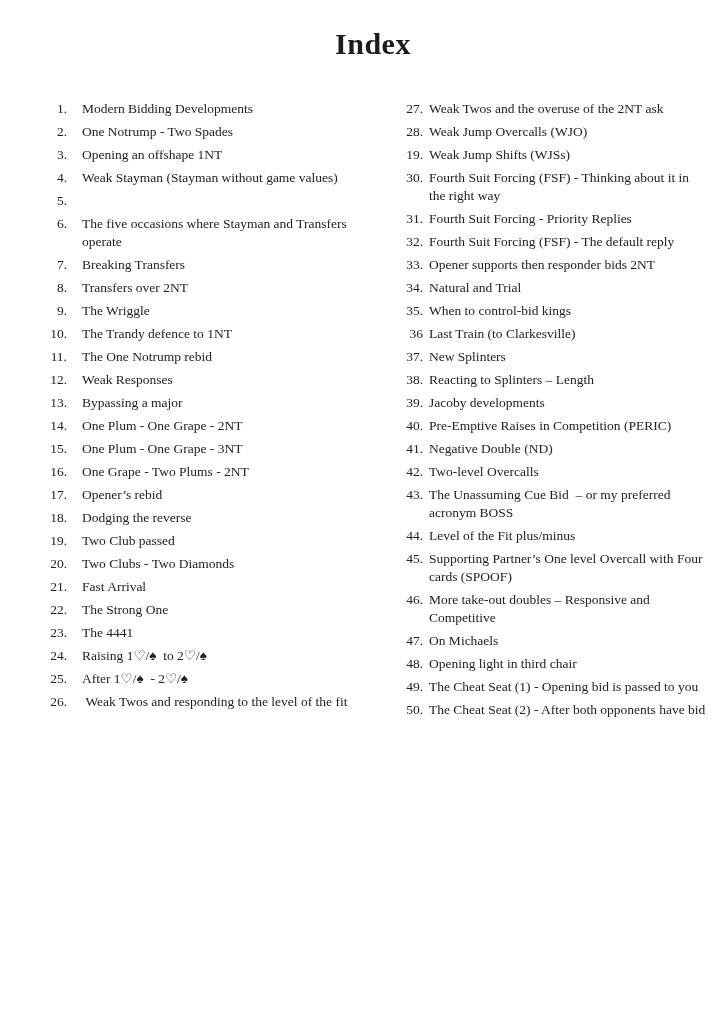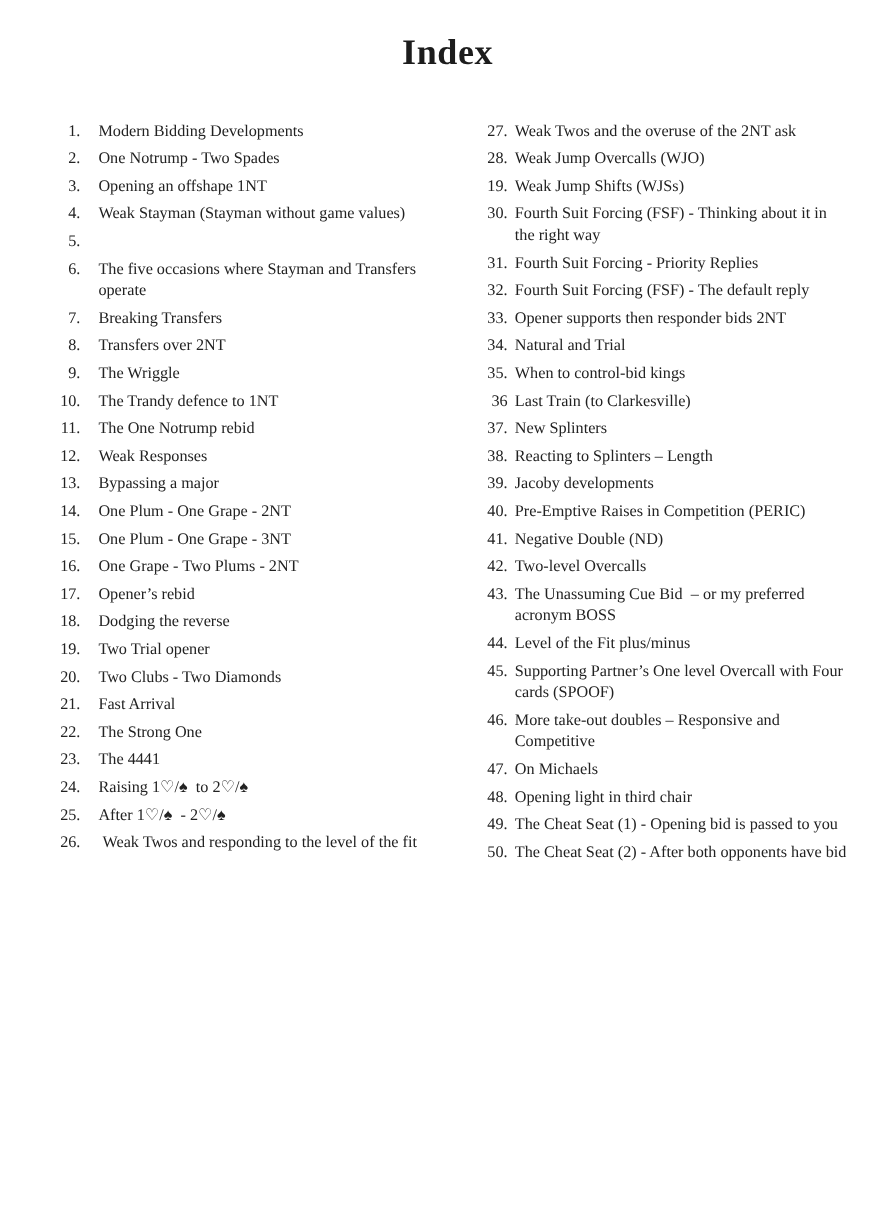--- a/index.html
+++ b/index.html
@@ -133,21 +133,21 @@
           <div class="item">
             <span class="num">17.</span>
             <span class="text">Opener’s rebid</span>
           </div>
           <div class="item">
             <span class="num">18.</span>
             <span class="text">Dodging the reverse</span>
           </div>
           <div class="item">
             <span class="num">19.</span>
-            <span class="text">Two Trial opener</span>
+            <span class="text">Two Club passed</span>
           </div>
           <div class="item">
             <span class="num">20.</span>
             <span class="text">Two Clubs - Two Diamonds</span>
           </div>
           <div class="item">
             <span class="num">21.</span>
             <span class="text">Fast Arrival</span>
           </div>
           <div class="item">

